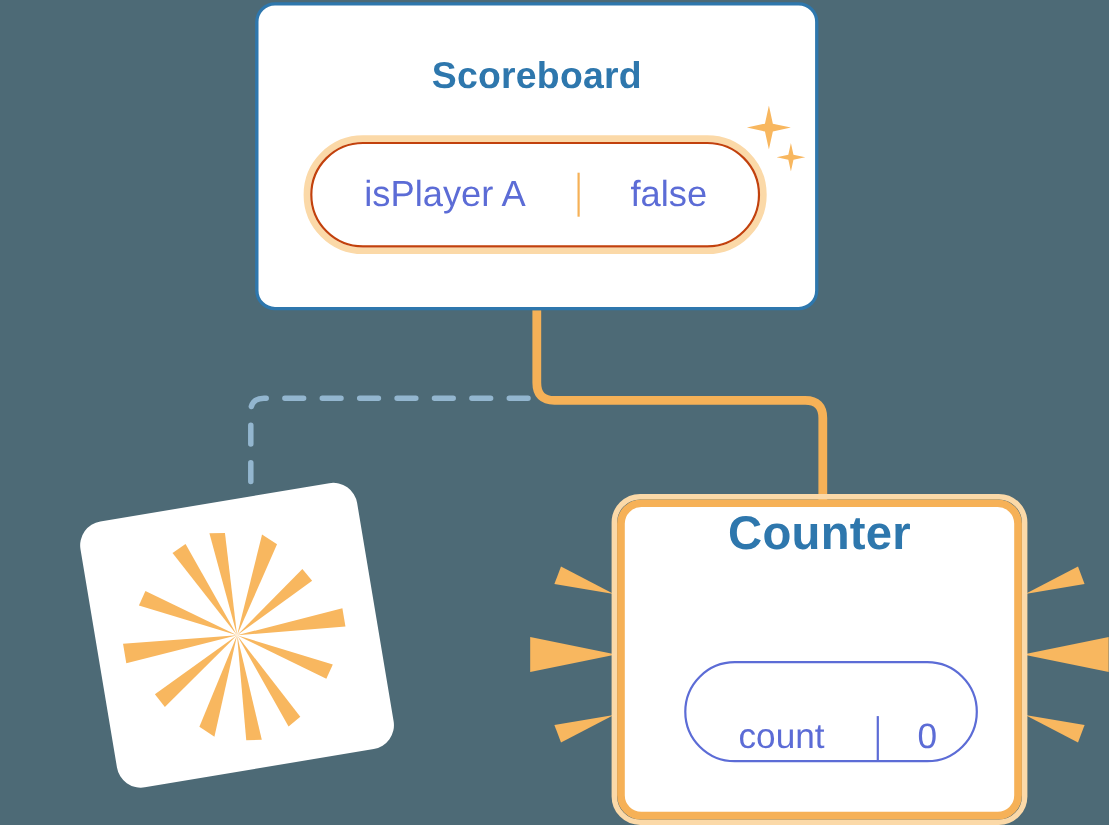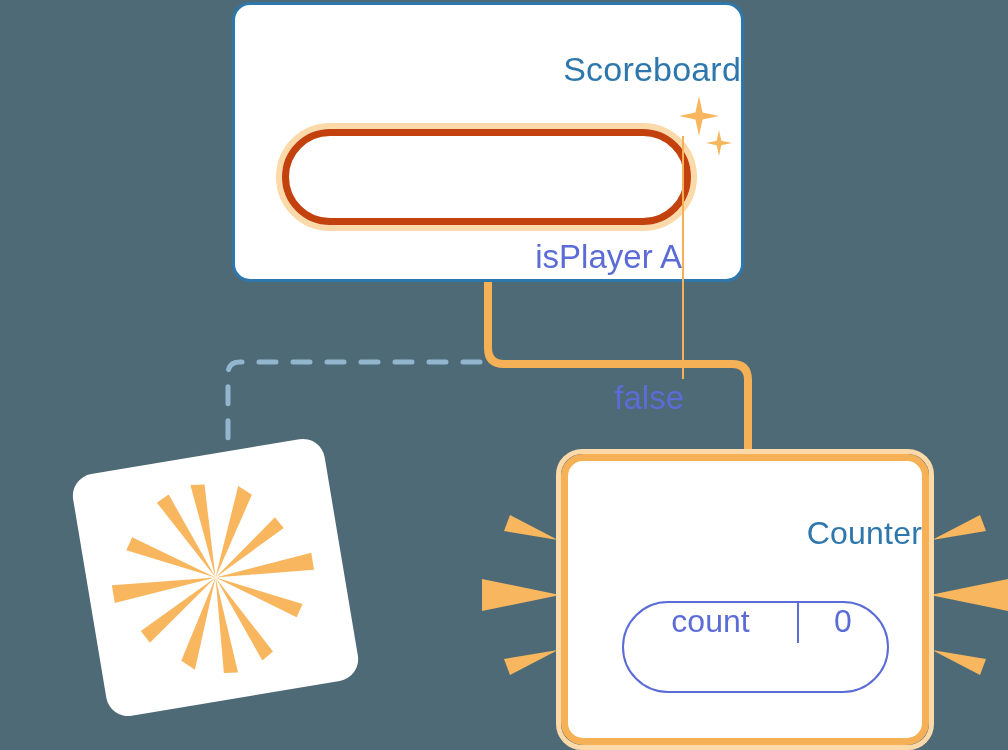--- a/index.html
+++ b/index.html
@@ -41,24 +41,24 @@
     top: 2px;
     width: 512px;
     height: 280px;
     background: #ffffff;
     border: 3px solid #2e77ad;
     border-radius: 18px;
     z-index: 5;
   }
 
   .card-title {
-    text-align: right;
+    text-align: center;
     color: #2e77ad;
     font-size: 34px;
-    font-weight: 400;
+    font-weight: 700;
     letter-spacing: 0.2px;
   }
 
   #scoreboard-card .card-title { margin-top: 45px; }
 
   
   #scoreboard-pill-wrap {
     position: absolute;
     left: 41px;
     top: 118px;
@@ -70,26 +70,25 @@
     position: absolute;
     inset: 0;
     border: 6px solid #fbd9a8;
     border-radius: 999px;
     background: transparent;
   }
 
   .pill-hl-inner {
     position: absolute;
     inset: 6px;
-    border: 7px solid #c2410c;
+    border: 2px solid #c2410c;
     border-radius: 999px;
     background: #ffffff;
     display: flex;
-    align-items: flex-end;
-    flex-direction: column;
+    align-items: center;
   }
 
   .pill-key, .pill-val {
     display: flex;
     align-items: center;
     justify-content: center;
     font-size: 33px;
     color: #5c6cd6;
   }
 
@@ -156,34 +155,34 @@
     border: 5px solid #fbd9a8;
     border-radius: 26px;
   }
   #counter-inner {
     position: absolute;
     inset: 5px;
     border: 7px solid #f6b157;
     border-radius: 22px;
     background: #ffffff;
   }
-  #counter-card-wrap .card-title { margin-top: 54px; font-size: 32px; }
+  #counter-card-wrap .card-title { font-size: 43px; }
 
   
   #counter-pill {
     position: absolute;
     left: 54px;
     top: 140px;
     width: 267px;
     height: 92px;
     border: 2px solid #5c6cd6;
     border-radius: 999px;
     background: #ffffff;
     display: flex;
-    align-items: flex-start;
+    align-items: flex-end;
     overflow: hidden;
   }
   #counter-pill .pill-key {
     flex: 0 0 175px;
     border-right: 2px solid #5c6cd6;
     font-size: 32px;
     padding-bottom: 3px;
   }
   #counter-pill .pill-val {
     flex: 1;

